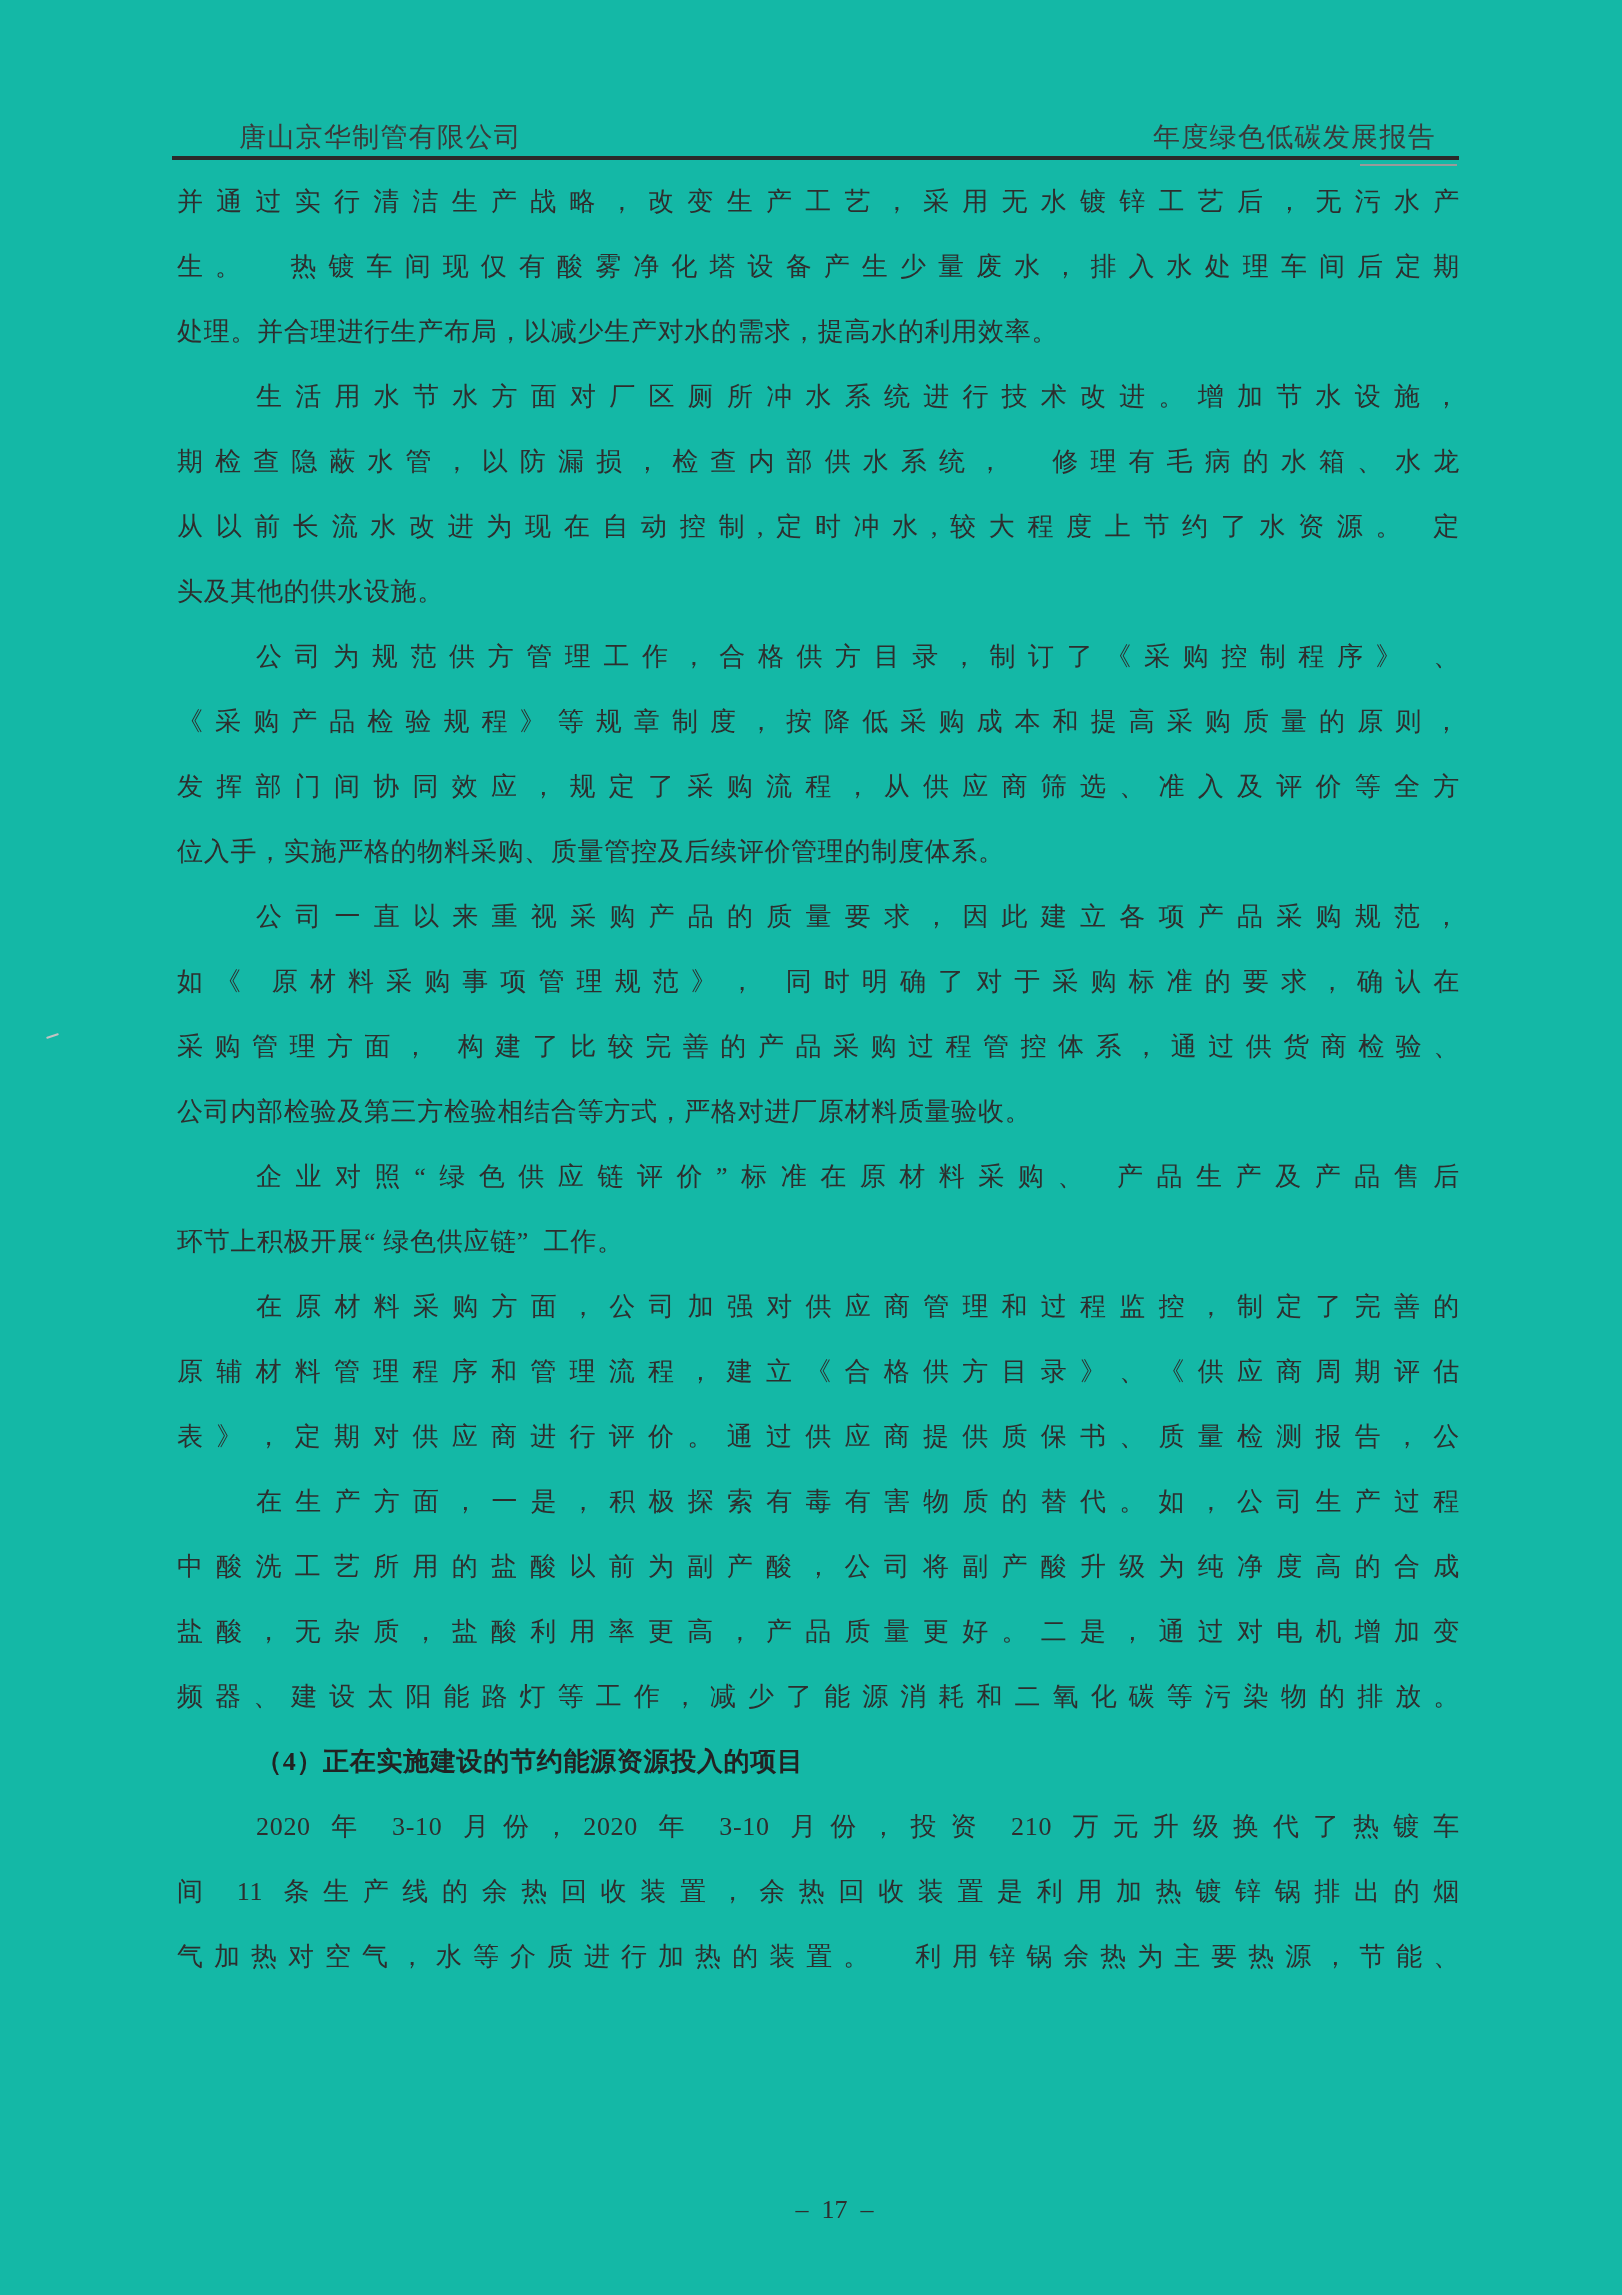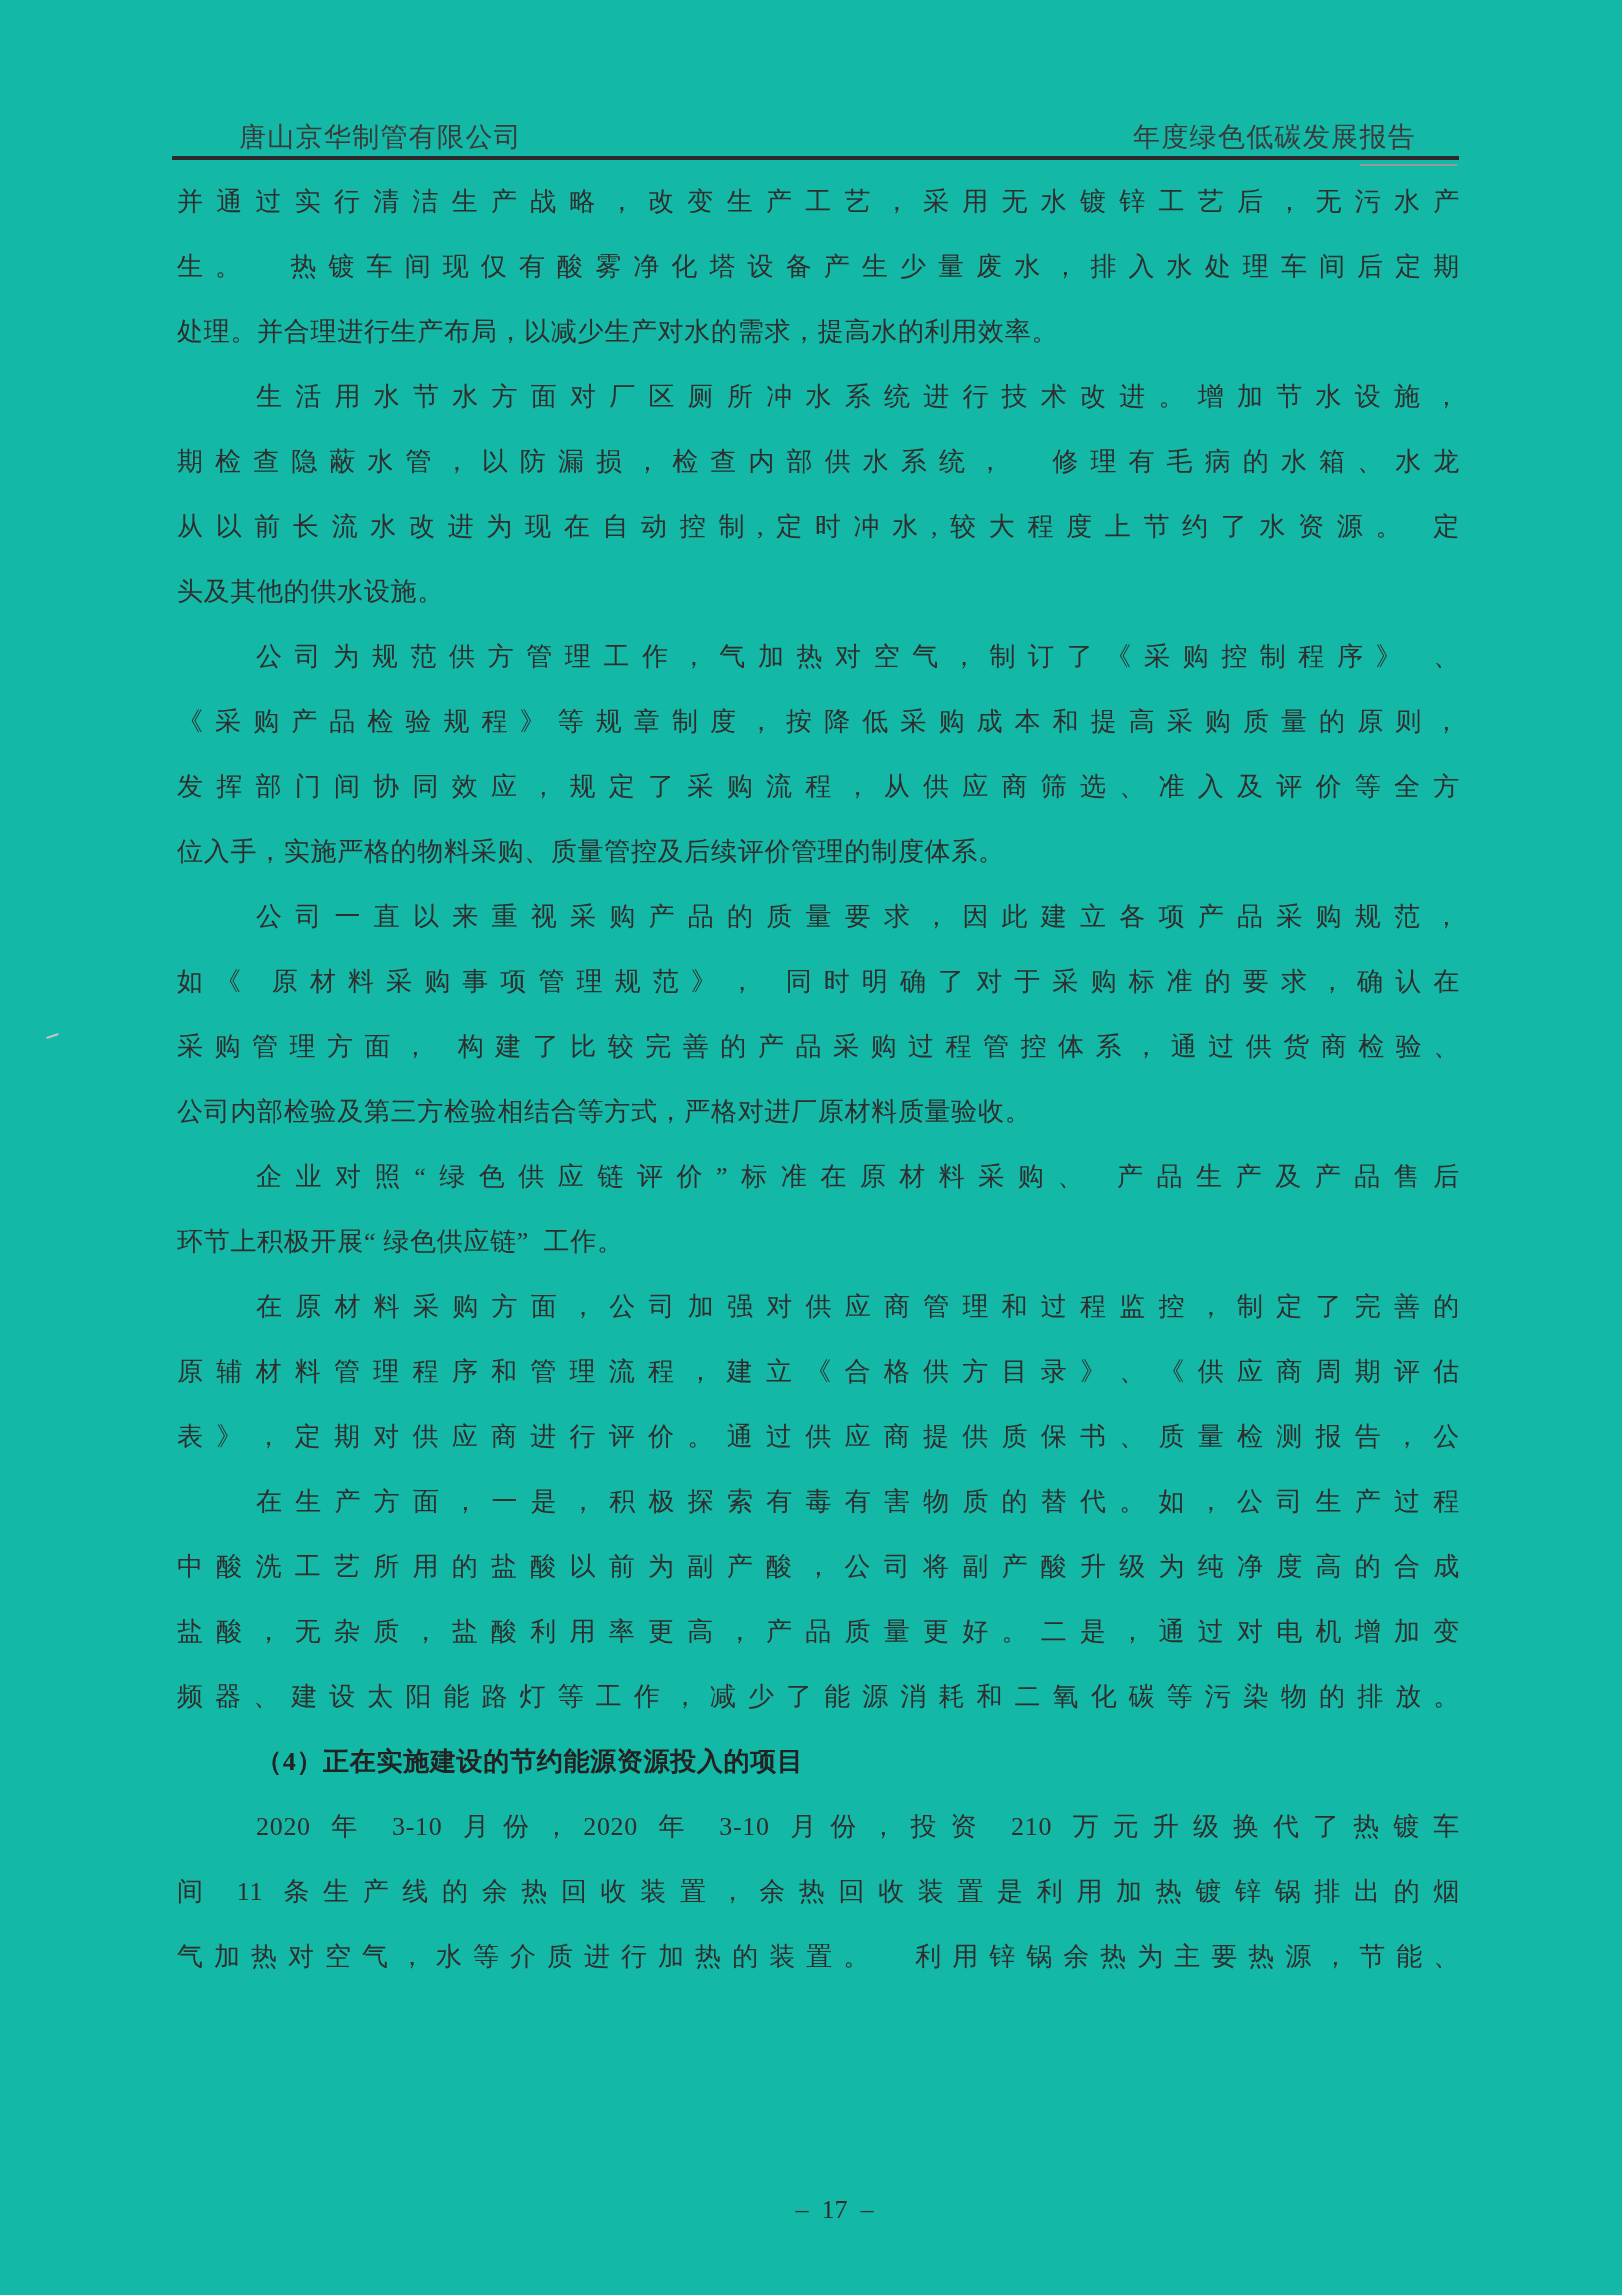--- a/index.html
+++ b/index.html
@@ -23,21 +23,21 @@
     top: 117px;
     width: 1283px;
     height: 38px;
     display: flex;
     justify-content: space-between;
     align-items: flex-end;
     font-size: 27px;
     color: #3a3a3a;
   }
   .header .h-left  { margin-left: 62px; letter-spacing: 1.3px; }
-  .header .h-right { margin-right: 44px; letter-spacing: 1.3px; }
+  .header .h-right { margin-right: 24px; letter-spacing: 1.3px; }
   .header-rule {
     position: absolute;
     left: 172px;
     top: 156px;
     width: 1287px;
     height: 3.9px;
     background: #2a2a2a;
   }
   
   .header-rule-artifact {
@@ -105,21 +105,21 @@
   <div class="header-rule-artifact"></div>
 
   <div class="content">
     <div class="line fill">并通过实行清洁生产战略，改变生产工艺，采用无水镀锌工艺后，无污水产</div>
     <div class="line fill">生。  热镀车间现仅有酸雾净化塔设备产生少量废水，排入水处理车间后定期</div>
     <div class="line">处理。并合理进行生产布局，以减少生产对水的需求，提高水的利用效率。</div>
     <div class="line indent fill">生活用水节水方面对厂区厕所冲水系统进行技术改进。增加节水设施，</div>
     <div class="line fill">期检查隐蔽水管，以防漏损，检查内部供水系统，  修理有毛病的水箱、水龙</div>
     <div class="line fill">从以前长流水改进为现在自动控制,定时冲水,较大程度上节约了水资源。 定</div>
     <div class="line">头及其他的供水设施。</div>
-    <div class="line indent fill">公司为规范供方管理工作，气加热对空气，制订了《采购控制程序》 、</div>
+    <div class="line indent fill">公司为规范供方管理工作，合格供方目录，制订了《采购控制程序》 、</div>
     <div class="line fill">《采购产品检验规程》等规章制度，按降低采购成本和提高采购质量的原则，</div>
     <div class="line fill">发挥部门间协同效应，规定了采购流程，从供应商筛选、准入及评价等全方</div>
     <div class="line">位入手，实施严格的物料采购、质量管控及后续评价管理的制度体系。</div>
     <div class="line indent fill">公司一直以来重视采购产品的质量要求，因此建立各项产品采购规范，</div>
     <div class="line fill">如《 原材料采购事项管理规范》， 同时明确了对于采购标准的要求，确认在</div>
     <div class="line fill">采购管理方面， 构建了比较完善的产品采购过程管控体系，通过供货商检验、</div>
     <div class="line">公司内部检验及第三方检验相结合等方式，严格对进厂原材料质量验收。</div>
     <div class="line indent fill">企业对照“绿色供应链评价”标准在原材料采购、 产品生产及产品售后</div>
     <div class="line">环节上积极开展“ 绿色供应链”  工作。</div>
     <div class="line indent fill">在原材料采购方面，公司加强对供应商管理和过程监控，制定了完善的</div>

